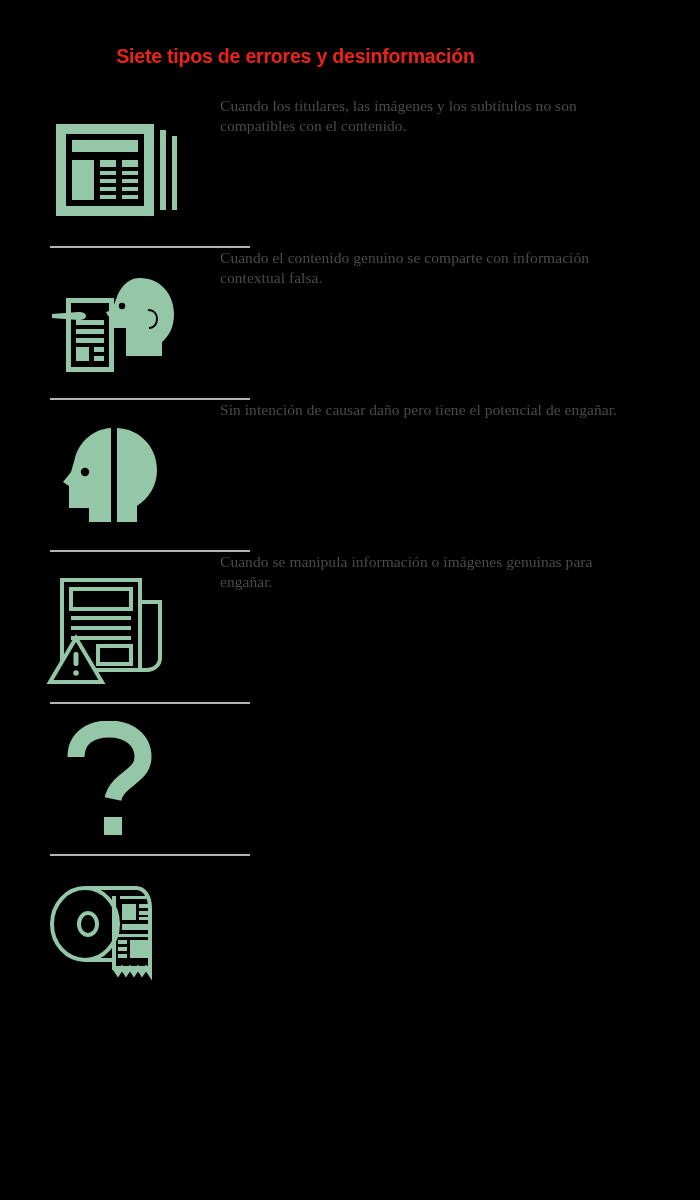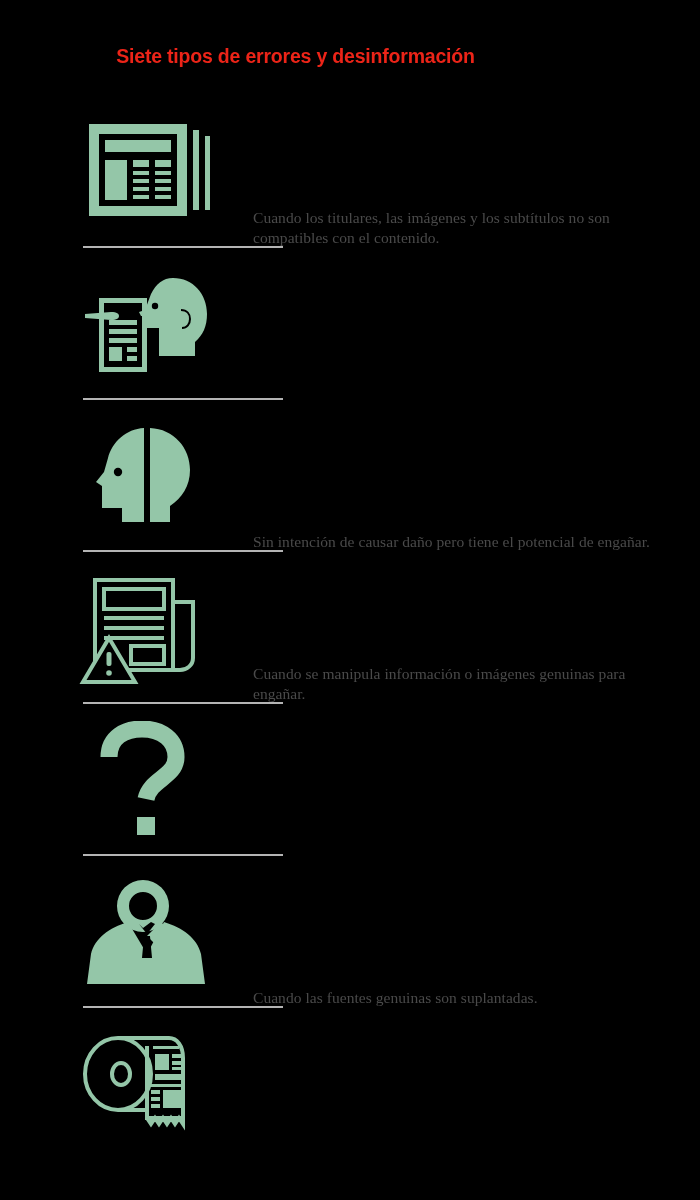--- a/index.html
+++ b/index.html
@@ -37,23 +37,22 @@
   .items {
     position: absolute;
     top: 96px;
     left: 0;
     width: 700px;
   }
 
   .item {
     position: relative;
     display: flex;
-    align-items: flex-end;
+    align-items: flex-start;
     height: 152px;
-    margin-left: 33px;
   }
   .item.last { height: 150px; }
 
   .icon-cell {
     width: 220px;
     min-width: 220px;
     height: 152px;
     display: flex;
     align-items: center;
     justify-content: center;
@@ -133,20 +132,21 @@
             <path d="M8 42 L34 40 C40 40 42 42 42 44 C42 46 40 48 34 48 L8 46 Z"></path>
             <rect x="32" y="48" width="28" height="5"></rect>
             <rect x="32" y="57" width="28" height="5"></rect>
             <rect x="32" y="66" width="28" height="5"></rect>
             <rect x="32" y="75" width="13" height="14"></rect>
             <rect x="50" y="75" width="10" height="5"></rect>
             <rect x="50" y="84" width="10" height="5"></rect>
           </g>
         </svg>
       </div>
+      <div class="desc">Cuando el contenido genuino se comparte con información contextual falsa.</div>
       <div class="divider"></div>
     </div>
 
     <div class="item">
       <div class="icon-cell">
         <svg width="130" height="112" viewBox="0 0 130 112">
           <g fill="#94c6a8">
             <path d="M62 8 C44 9 30 22 26 38 L22 52 L14 62 L20 66 L20 88 L40 88 L40 102 L62 102 Z"></path>
             <path d="M68 8 C92 9 108 28 108 50 C108 66 100 78 88 86 L88 102 L68 102 Z"></path>
             <circle cx="36" cy="52" r="4.2" fill="#000000"></circle>
@@ -185,35 +185,20 @@
         <svg width="110" height="118" viewBox="0 0 110 118">
           <g fill="none" stroke="#94c6a8" stroke-width="17" stroke-linecap="butt">
             <path d="M17 36 C17 16 33 8 50 8 C70 8 84 19 84 36 C84 56 58 58 54 78"></path>
           </g>
           <rect x="45" y="96" width="18" height="18" fill="#94c6a8"></rect>
         </svg>
       </div>
       <div class="divider"></div>
     </div>
 
-    <div class="item">
-      <div class="icon-cell">
-        <svg width="132" height="112" viewBox="0 0 132 112">
-          <g fill="#94c6a8">
-            <path d="M62 4 A26 26 0 1 0 62 56 A26 26 0 1 0 62 4 Z M62 16 A14 14 0 1 1 62 44 A14 14 0 1 1 62 16 Z" fill-rule="evenodd"></path>
-            <path d="M80 46 L96 62 C100 66 100 72 96 76 C92 80 86 80 82 76 L66 60 Z"></path>
-            <path d="M47 46 C28 52 14 62 10 78 L6 108 H124 L120 78 C116 62 102 52 83 46 L66 78 Z"></path>
-            <path d="M58 48 L66 58 L74 48 L70 46 L62 52 Z" fill="#000000"></path>
-            <path d="M63 60 L69 60 L71 82 L61 82 Z" fill="#000000"></path>
-          </g>
-        </svg>
-      </div>
-      <div class="desc">Cuando las fuentes genuinas son suplantadas.</div>
-      <div class="divider"></div>
-    </div>
 
     <div class="item last">
       <div class="icon-cell">
         <svg width="140" height="112" viewBox="0 0 140 112">
           <g fill="none" stroke="#94c6a8" stroke-width="4">
             <ellipse cx="41" cy="48" rx="33" ry="36"></ellipse>
             <ellipse cx="44" cy="48" rx="9" ry="11"></ellipse>
             <path d="M41 12 H92 C100 12 106 20 106 32 V92 H70 V84 H41"></path>
             <line x1="70" y1="20" x2="70" y2="84"></line>
             <path d="M70 92 L74 98 L78 92 L82 98 L86 92 L90 98 L94 92 L98 98 L102 92 L106 98 L106 92" fill="none"></path>

